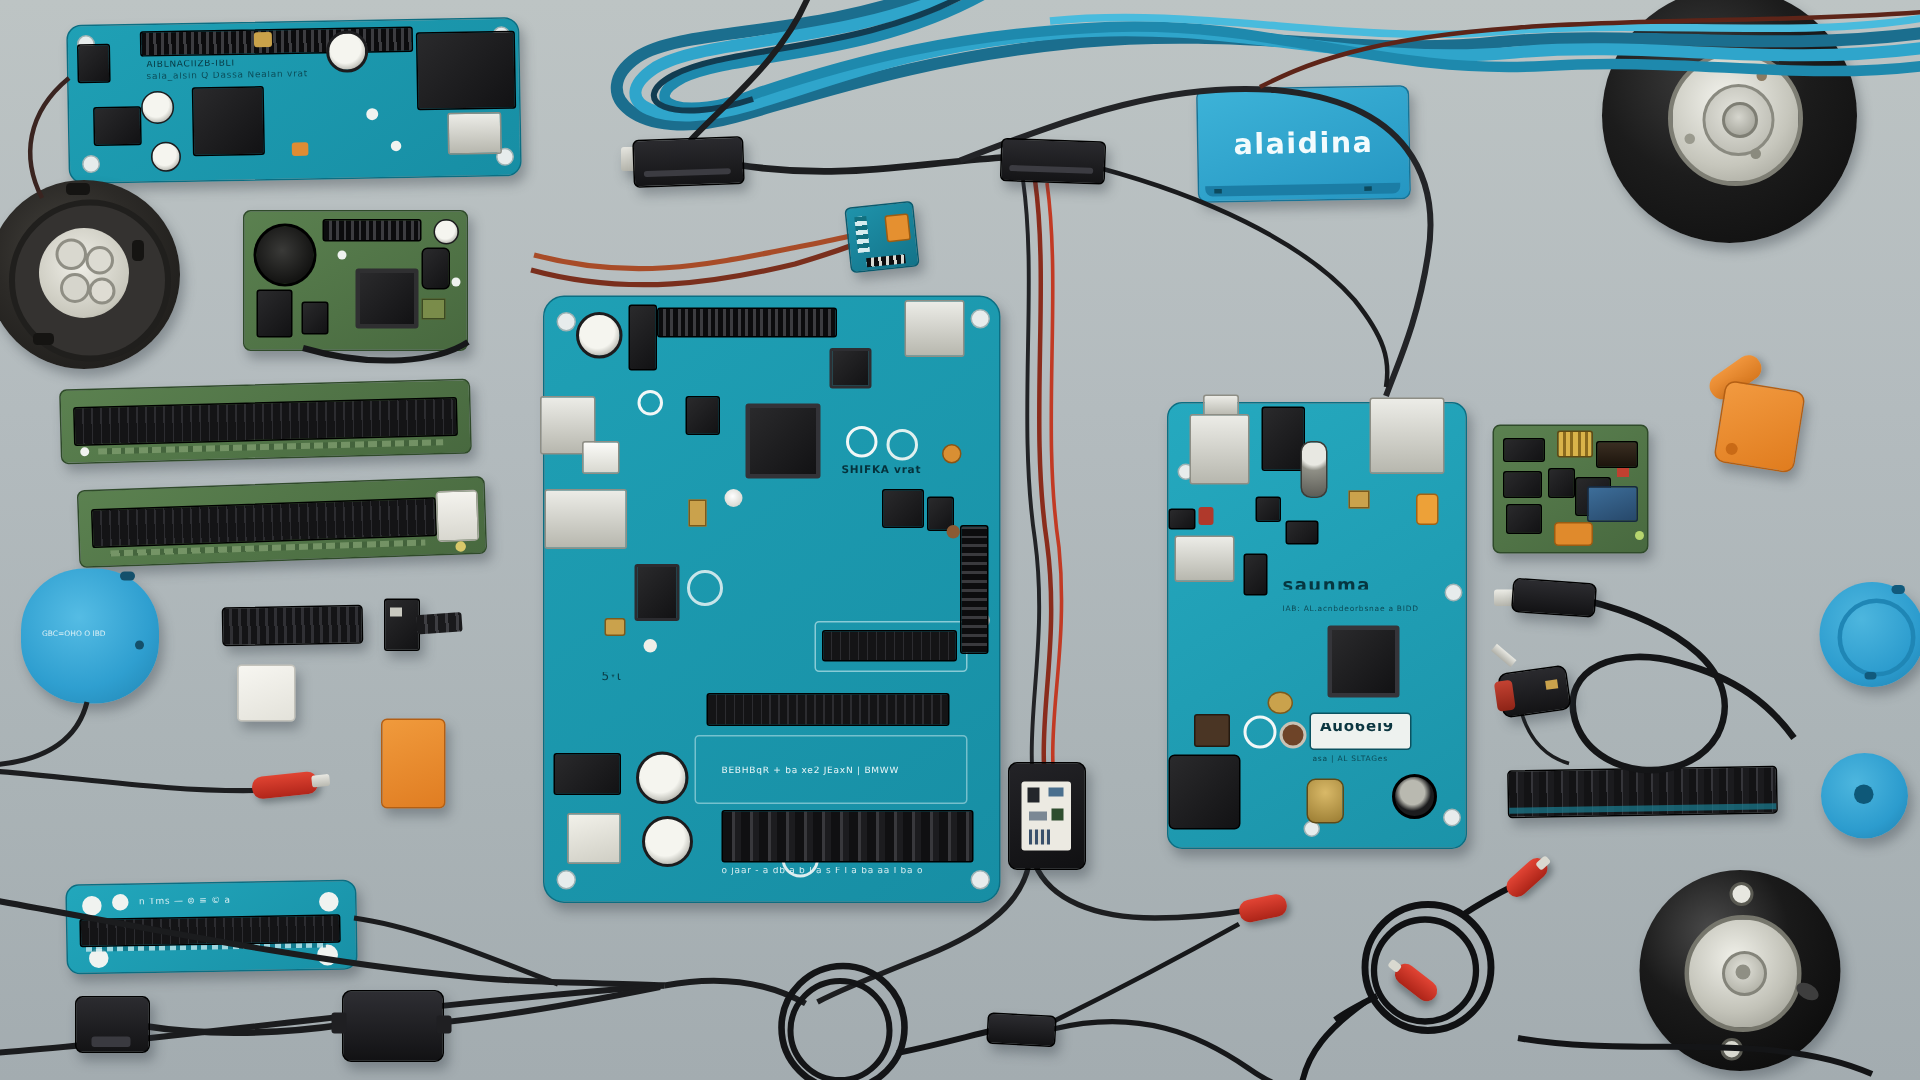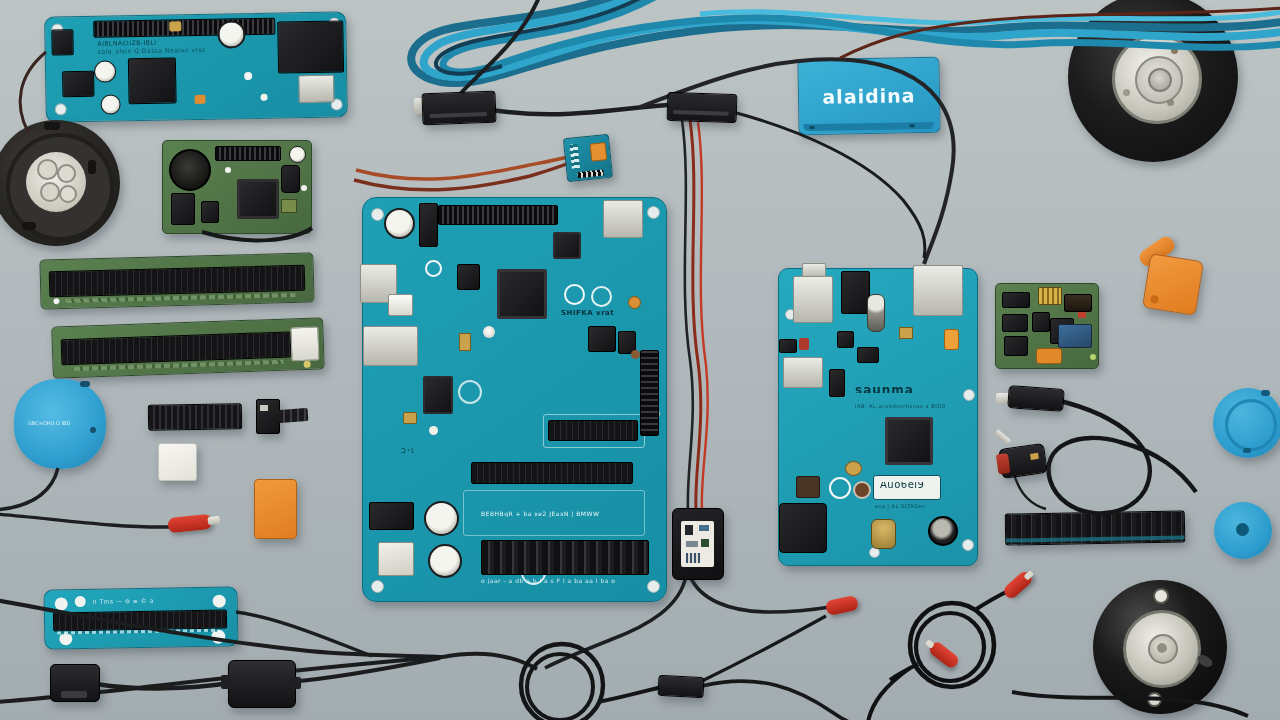--- a/index.html
+++ b/index.html
@@ -276,21 +276,21 @@
     <div class="obj chip" style="left:106,1px;top:70px;width:16px;height:12px"></div>
     <div class="obj" style="left:120px;top:58px;width:12px;height:10px;background:#caa24c;border:1px solid #7c5a1c"></div>
     <div class="obj chip" style="left:50px;top:100px;width:14px;height:26px"></div>
     <div class="tt" style="left:76px;top:118px;width:90px;font-size:12px;font-weight:bold;color:#063640;letter-spacing:1px">saunma</div>
     <div class="tt" style="left:76px;top:134px;width:100px;font-size:5px;opacity:.85">IAB: AL.acnbdeorbsnae a BIDD</div>
     <div class="obj chip" style="left:106px;top:148px;width:42px;height:42px;border:3px solid #35353a"></div>
     <div class="ring" style="left:50px;top:208px;width:18px;height:18px"></div>
     <div class="obj" style="left:74px;top:212px;width:14px;height:14px;border-radius:50%;background:#6e4428;border:2px solid #c9c2b4"></div>
     <div class="obj" style="left:66px;top:192px;width:15px;height:13px;border-radius:50%;background:#caa24c;border:1px solid #7c5a1c"></div>
     <div class="obj" style="left:94px;top:206px;width:66px;height:23px;background:#eef2ef;border:1px solid #0b5260;border-radius:3px">
-      <div class="tt" style="left:6px;top:6px;width:56px;font-size:10px;font-weight:normal;color:#0b3640">Auo6el9</div>
+      <div class="tt" style="left:6px;top:6px;width:56px;font-size:10px;font-weight:bold;color:#0b3640">Auo6el9</div>
     </div>
     <div class="tt" style="left:96px;top:234px;width:80px;font-size:5px;opacity:.85">asa | AL SLTAGes</div>
     <div class="obj chip" style="left:0px;top:234px;width:46px;height:48px;border-radius:4px"></div>
     <div class="obj" style="left:17px;top:207px;width:22px;height:20px;background:#4a3524;border:1px solid #241a10;border-radius:2px"></div>
     <div class="obj" style="left:92px;top:250px;width:23px;height:28px;background:radial-gradient(circle at 50% 30%,#d9b968,#9a7c32);border:1px solid #5e4a18;border-radius:6px"></div>
     <div class="obj" style="left:149px;top:247px;width:26px;height:26px;border-radius:50%;background:radial-gradient(circle at 45% 40%,#b9b9b0 0 38%,#1c1c1e 58%);border:2px solid #000"></div>
   </div>
 
   <div class="obj pcb-green sh" style="left:995px;top:283px;width:102px;height:84px;z-index:2">
     <div class="obj" style="left:42px;top:3px;width:22px;height:16px;background:repeating-linear-gradient(90deg,#d9b34a 0 3px,#8a6a1e 3px 5px);border:1px solid #5e4a14;border-radius:2px"></div>

